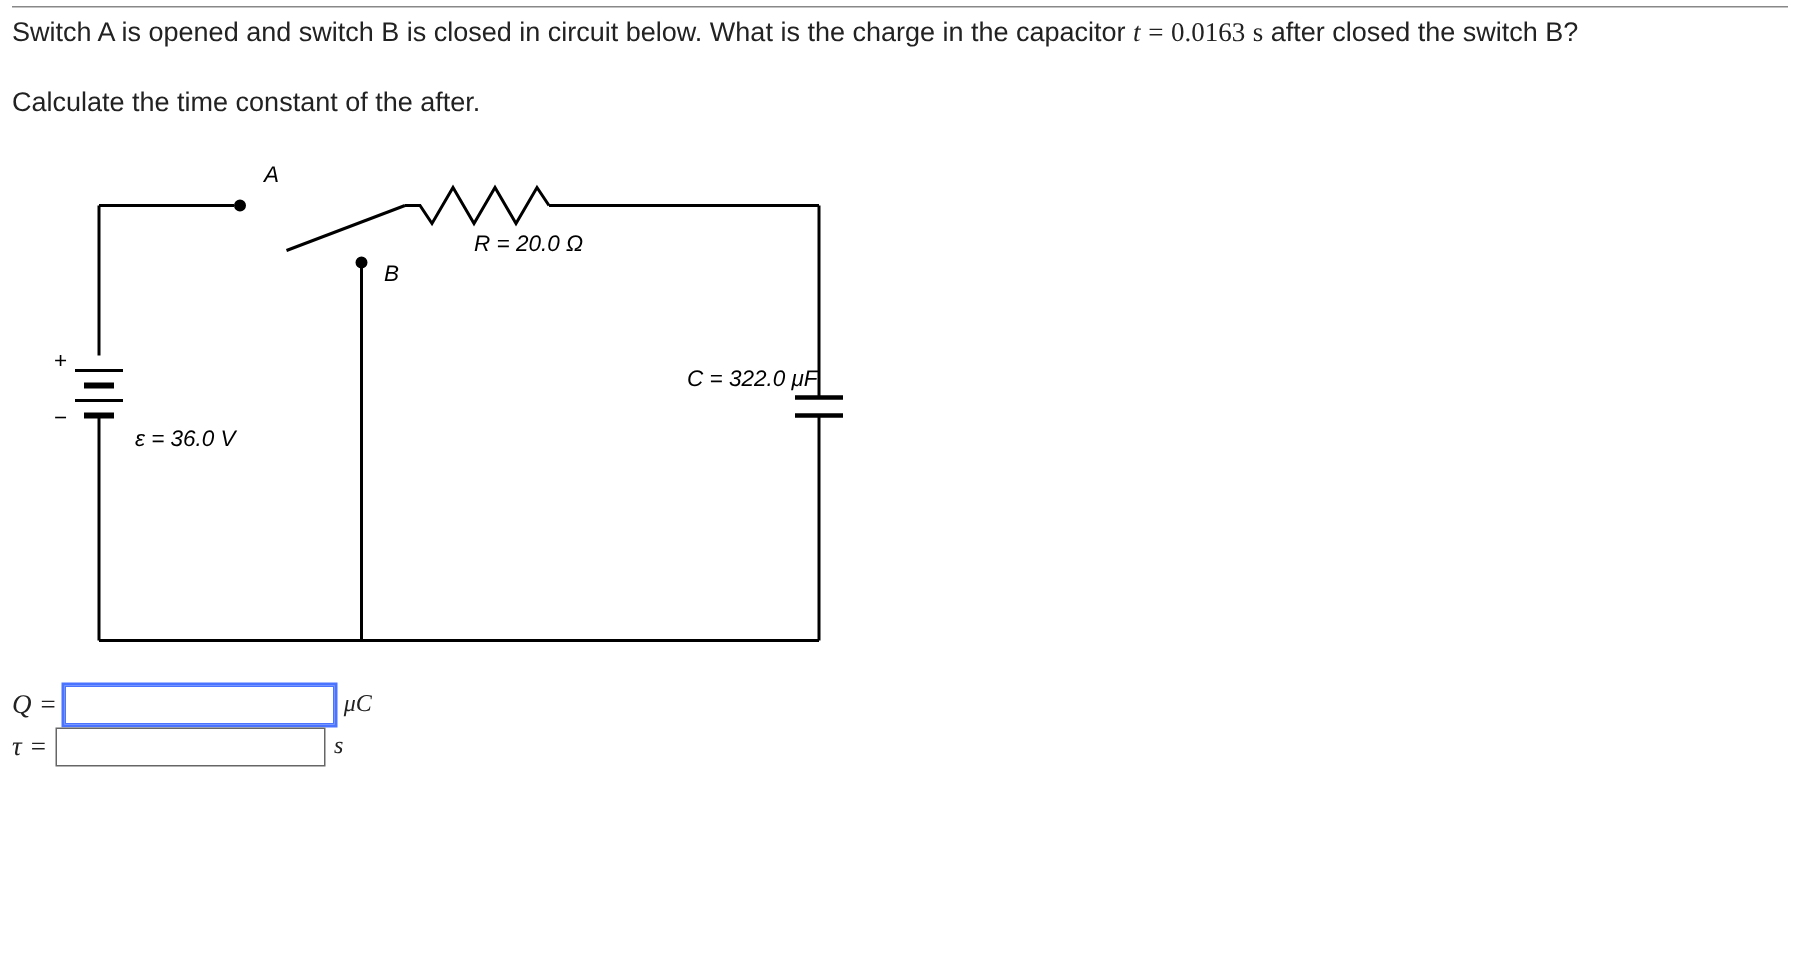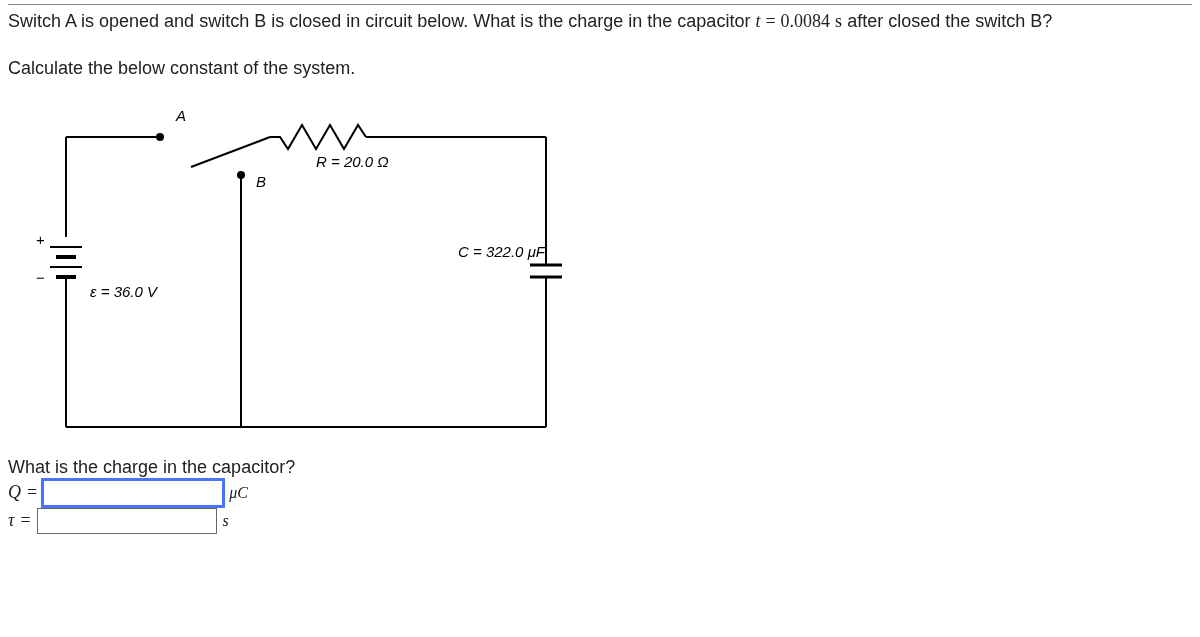--- a/index.html
+++ b/index.html
@@ -36,25 +36,25 @@
     svg { display: block; }
     .svg-txt { font-family: Arial, Helvetica, sans-serif; font-size: 15px; font-style: italic; fill: #000; }
     .svg-txt.up { font-style: normal; }
   </style>
 </head>
 <body>
 
 <div class="question-text">
   <span>Switch A is opened and switch B is closed in circuit below. What is the charge in the capacitor </span><span class="math">t</span>
   <span class="mathrm">=</span>
-  <span class="mathrm">0.0084</span>
+  <span class="mathrm">0.0163</span>
   <span class="mathrm">s</span><span> after closed the switch B?</span>
 </div>
 
-<div class="subq">Calculate the below constant of the system.</div>
+<div class="subq">Calculate the time constant of the after.</div>
 
 <div class="diagram-wrap">
   <svg width="560" height="350" viewBox="0 0 560 350">
     <g stroke="#000" stroke-width="2" fill="none">
 
       <path d="M 40 40 L 40 140"></path>
 
       <line x1="24" y1="150" x2="56" y2="150" stroke-width="2"></line>
       <line x1="30" y1="160" x2="50" y2="160" stroke-width="4"></line>
       <line x1="24" y1="170" x2="56" y2="170" stroke-width="2"></line>
@@ -85,21 +85,20 @@
     <text x="230" y="90" class="svg-txt">B</text>
     <text x="290" y="70" class="svg-txt">R = 20.0 Ω</text>
     <text x="432" y="160" class="svg-txt">C = 322.0 μF</text>
     <text x="64" y="200" class="svg-txt">ε = 36.0 V</text>
     <text x="10" y="148" class="svg-txt up" font-size="18">+</text>
     <text x="10" y="186" class="svg-txt up" font-size="20">−</text>
   </svg>
 </div>
 
 <div class="answer-section">
-  <div class="answer-label">What is the charge in the capacitor?</div>
   <div class="ans-row">
     <span class="math">Q</span>
     <span class="mathrm eq">=</span>
     <input class="ans-input highlight" type="text" value="" style="">
     <span class="unit"><span class="math">μC</span></span>
   </div>
 
   <div class="ans-row">
     <span class="math">τ</span>
     <span class="mathrm eq">=</span>

